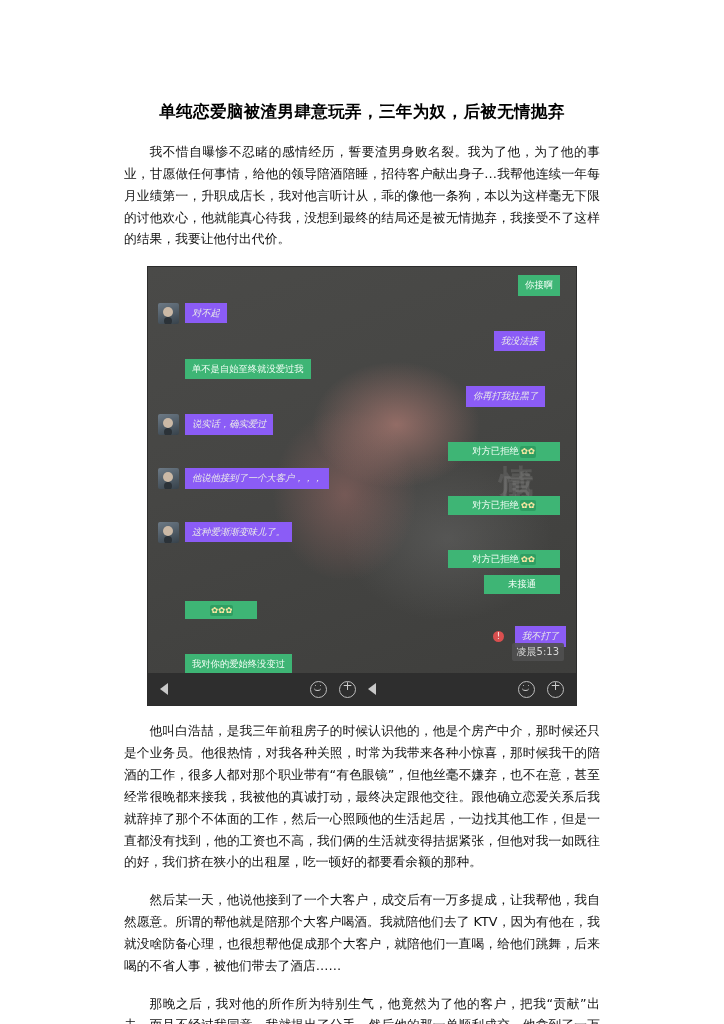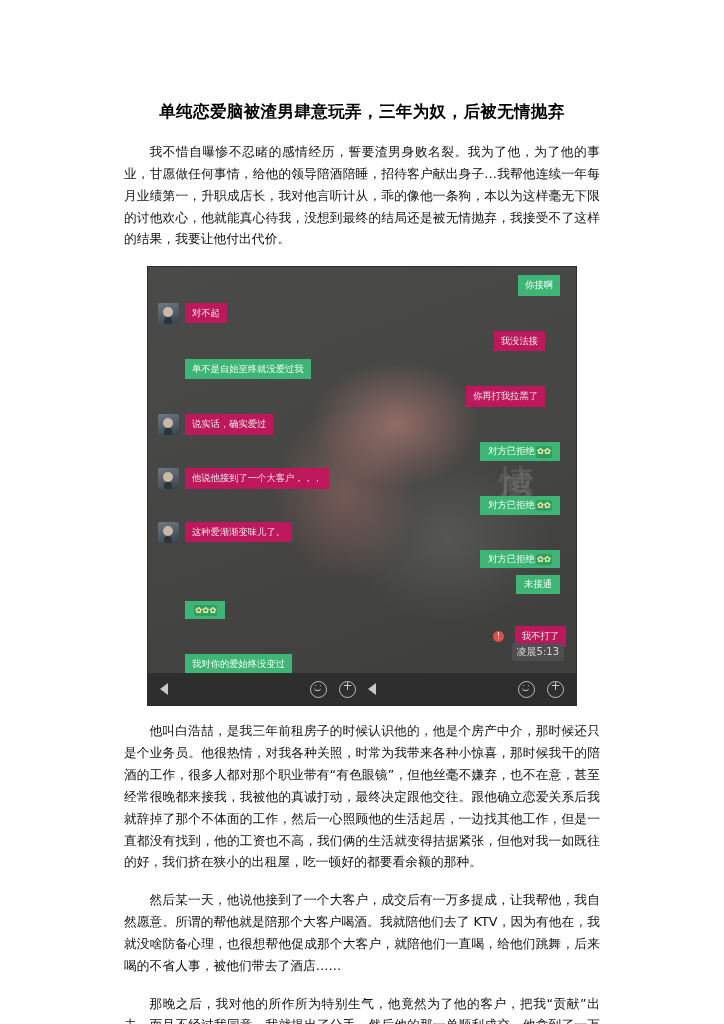--- a/index.html
+++ b/index.html
@@ -108,29 +108,30 @@
   .bubble {
     max-width: 230px;
     padding: 4px 7px;
     border-radius: 0;
     font-size: 9.3px;
     line-height: 1.35;
     color: #e9e9e9;
     word-break: break-all;
   }
   .bubble.dark {
-    background: #be185d;
+    background: #8b5cf6;
     margin-left: 6px;
+    font-style: italic;
   }
   .bubble.green {
     background: #3eb575;
     color: #f2fff6;
     margin-right: 6px;
   }
-  .bubble.green.tight { padding: 3px 8px; }
+  .bubble.green.tight { padding: 3px 24px; }
   .row.left .bubble.green { margin-left: 27px; margin-right: 12px; }
   .row.right .bubble.dark { margin-right: 0; margin-left: 6px; }
 
   .warn {
     width: 11px; height: 11px;
     border-radius: 50%;
     background: #d94f4f;
     color: #fff;
     font-size: 8px;
     line-height: 11px;

